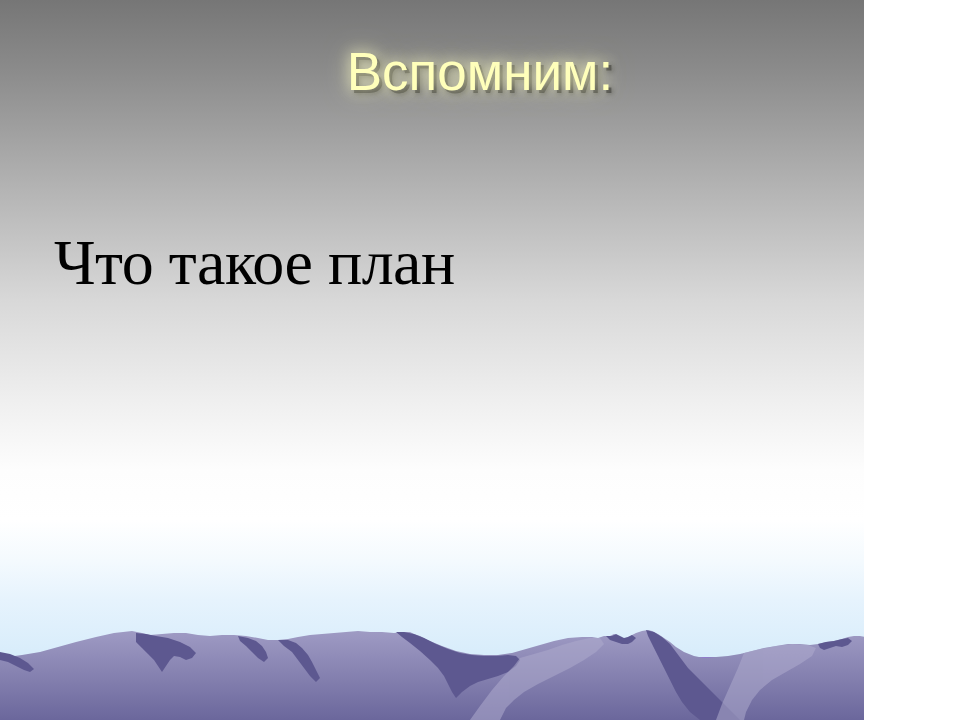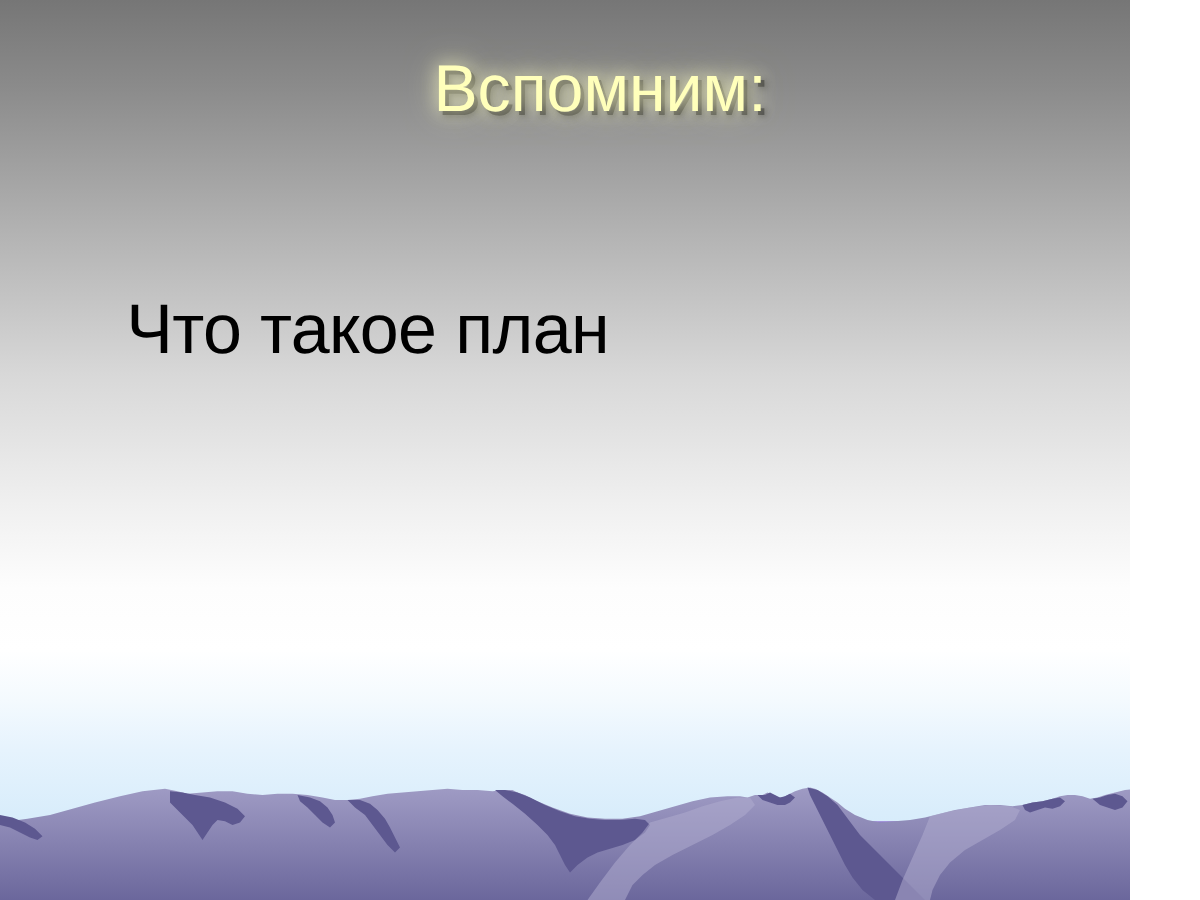--- a/index.html
+++ b/index.html
@@ -22,21 +22,20 @@
         #8b8b8b 70px,
         #b4b4b4 190px,
         #d8d8d8 300px,
         #efefef 400px,
         #fdfdfd 470px,
         #ffffff 520px,
         #f4fafe 560px,
         #e6f3fd 600px,
         #d9edfb 650px,
         #cde8fa 720px);
-    padding-left: 40px;
   }
 
   
   #title-area {
     position: absolute;
     left: 0;
     top: 44px;
     width: 960px;
     text-align: center;
   }
@@ -56,28 +55,27 @@
   }
 
   
   #body-area {
     position: absolute;
     left: 54px;
     top: 186px;
     width: 860px;
   }
   .body-line {
-    font-family: Liberation Sans, sans-serif;
-    font-size: 56px;
+    font-family: Liberation Serif, serif;
+    font-size: 64px;
     font-weight: 400;
     color: #000000;
     line-height: 154px;
     white-space: nowrap;
     letter-spacing: -0.5px;
-    margin-left: 47px;
   }
 
   
   #purple-band {
     position: absolute;
     left: 626px;
     top: 657px;
     width: 334px;
     height: 63px;
     background: linear-gradient(205deg,

